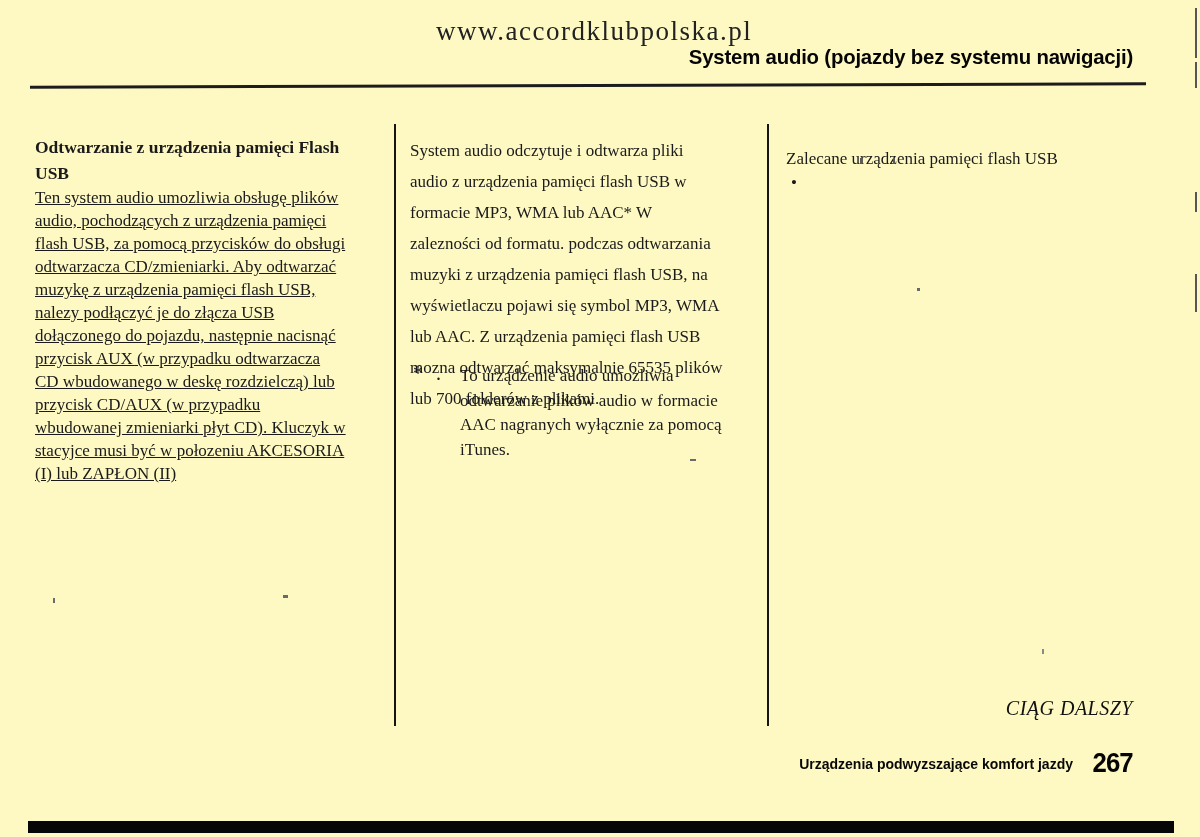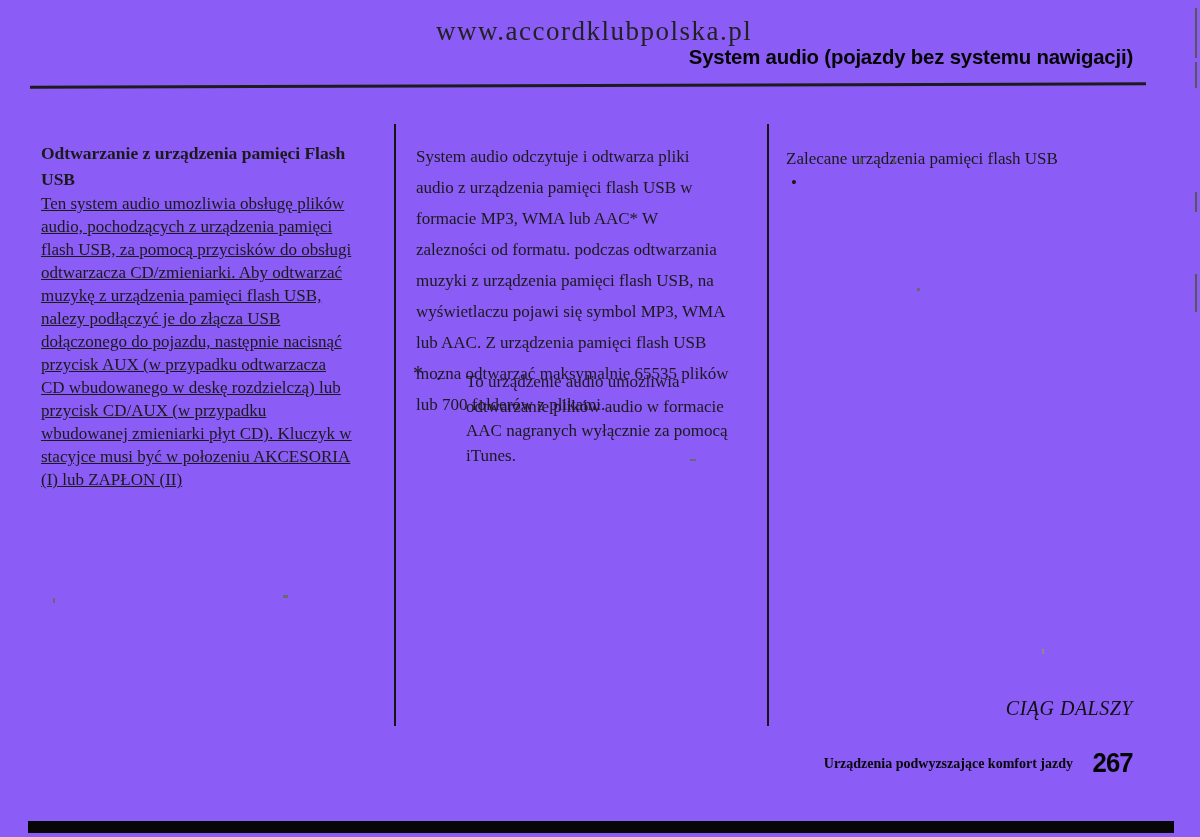--- a/index.html
+++ b/index.html
@@ -1,21 +1,21 @@
 <!DOCTYPE html>
 <html><head>
 <meta charset="utf-8">
 <style>
   html,body { margin:0; padding:0; }
   .page {
     position:relative; width:1200px; height:837px;
-    background:#8b5cf6; overflow:hidden;
+    background:#fef9c3; overflow:hidden;
     font-family:"Liberation Serif", serif; color:#1a1a1a;
   }
-  .lines { white-space:pre-line; margin:6px; }
+  .lines { white-space:pre-line; margin:0; }
 
   .watermark {
     position:absolute; left:436px; top:16px;
     font-size:27px; letter-spacing:1.5px; color:#212121;
   }
   .header-title {
     position:absolute; right:67px; top:45px;
     font-family:"Liberation Sans", sans-serif; font-weight:bold;
     font-size:21px; letter-spacing:-0.2px; color:#050505;
     transform:scaleX(0.97); transform-origin:right center;
@@ -66,21 +66,21 @@
     position:absolute; left:786px; top:291px; width:362px;
     font-size:17px; line-height:24.2px;
   }
 
   .continuation {
     position:absolute; right:67px; top:697px;
     font-style:italic; font-size:20px; letter-spacing:0.5px; color:#111;
   }
   .footer-section {
     position:absolute; right:127px; top:756px;
-    font-family:Liberation Serif, serif; font-weight:bold;
+    font-family:Liberation Sans, sans-serif; font-weight:bold;
     font-size:14px; color:#080808;
   }
   .footer-page {
     position:absolute; right:67px; top:747px;
     font-family:"Liberation Sans", sans-serif; font-weight:bold;
     font-size:28px; letter-spacing:-1px; color:#050505;
     transform:scaleX(0.92); transform-origin:right center;
   }
 
   .bottom-bar {

